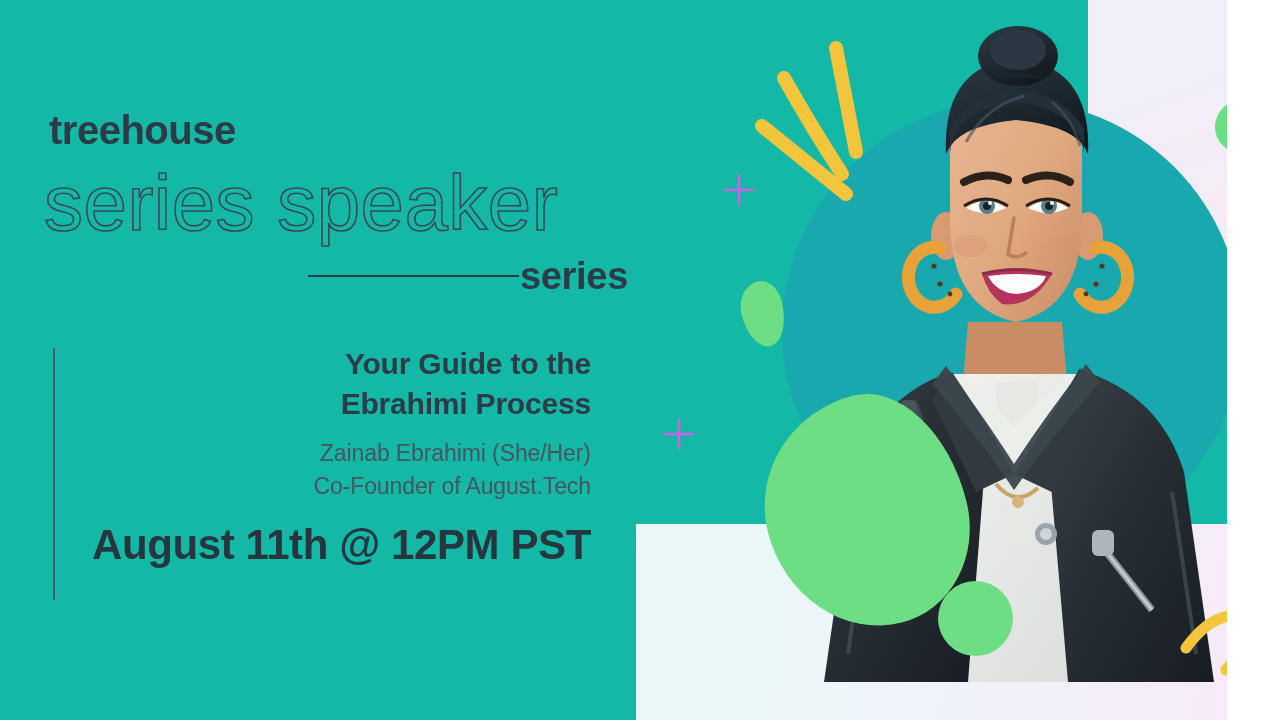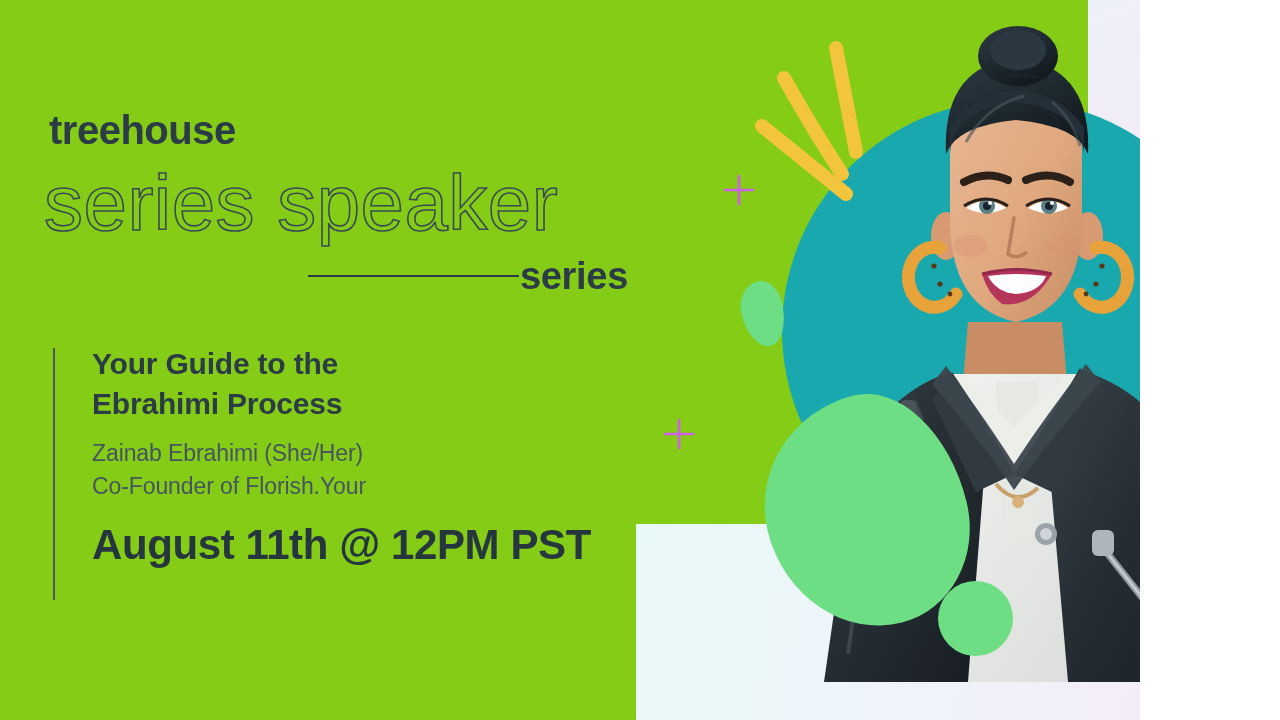--- a/index.html
+++ b/index.html
@@ -1,20 +1,20 @@
 <!DOCTYPE html>
 <html><head>
 <meta charset="utf-8">
 <style>
   html,body{margin:0;padding:0;background:#fff;}
   body{font-family:"Liberation Sans",sans-serif;}
 
   .stage{
-    position:relative;width:1140px;height:720px;overflow:hidden;
-    background:#84cc16;
+    position:relative;width:1227px;height:720px;overflow:hidden;
+    background:#14b8a6;
   }
 
   
   .panel-topright{
     position:absolute;left:1088px;top:0;width:192px;height:360px;
     background:linear-gradient(160deg,#eef0f8 0%,#f3ecf6 45%,#fbe9f4 100%);
   }
   .panel-bottom{
     position:absolute;left:636px;top:524px;width:644px;height:196px;
     background:linear-gradient(100deg,#e9f9f7 0%,#eef4fa 42%,#f7e9f6 100%);
@@ -69,21 +69,21 @@
   .series-row{
     position:absolute;left:308px;top:252px;width:320px;height:48px;
     display:flex;align-items:center;gap:1px;
   }
   .series-rule{flex:1 1 auto;height:2px;background:#2c3c46;}
   .series-word{
     font-size:38px;font-weight:600;letter-spacing:-0.3px;color:#2c3c46;
     white-space:nowrap;
   }
 
-  .detail-block{position:absolute;left:53px;top:348px;width:560px;height:252px;}
+  .detail-block{position:absolute;left:53px;top:348px;width:560px;height:252px;text-align:right;}
   .detail-rule{
     position:absolute;left:0;top:0;width:2px;height:252px;background:#4a5a64;
   }
   .detail-body{position:absolute;left:39px;top:-4px;}
 
   .session-title{
     font-size:30px;font-weight:600;line-height:1.32;color:#2c3c46;
     letter-spacing:-0.2px;margin:0;
   }
   .speaker-name,.speaker-role{
@@ -254,18 +254,18 @@
   </div>
 
   <div class="detail-block">
     <div class="detail-rule"></div>
     <div class="detail-body">
       <p class="session-title">
         <span>Your Guide to the</span><br>
         <span>Ebrahimi Process</span>
       </p>
       <p class="speaker-name">Zainab Ebrahimi (She/Her)</p>
-      <p class="speaker-role">Co-Founder of Florish.Your</p>
+      <p class="speaker-role">Co-Founder of August.Tech</p>
       <p class="date-line">August 11th @ 12PM PST</p>
     </div>
   </div>
 
 </div>
 
 </body></html>

